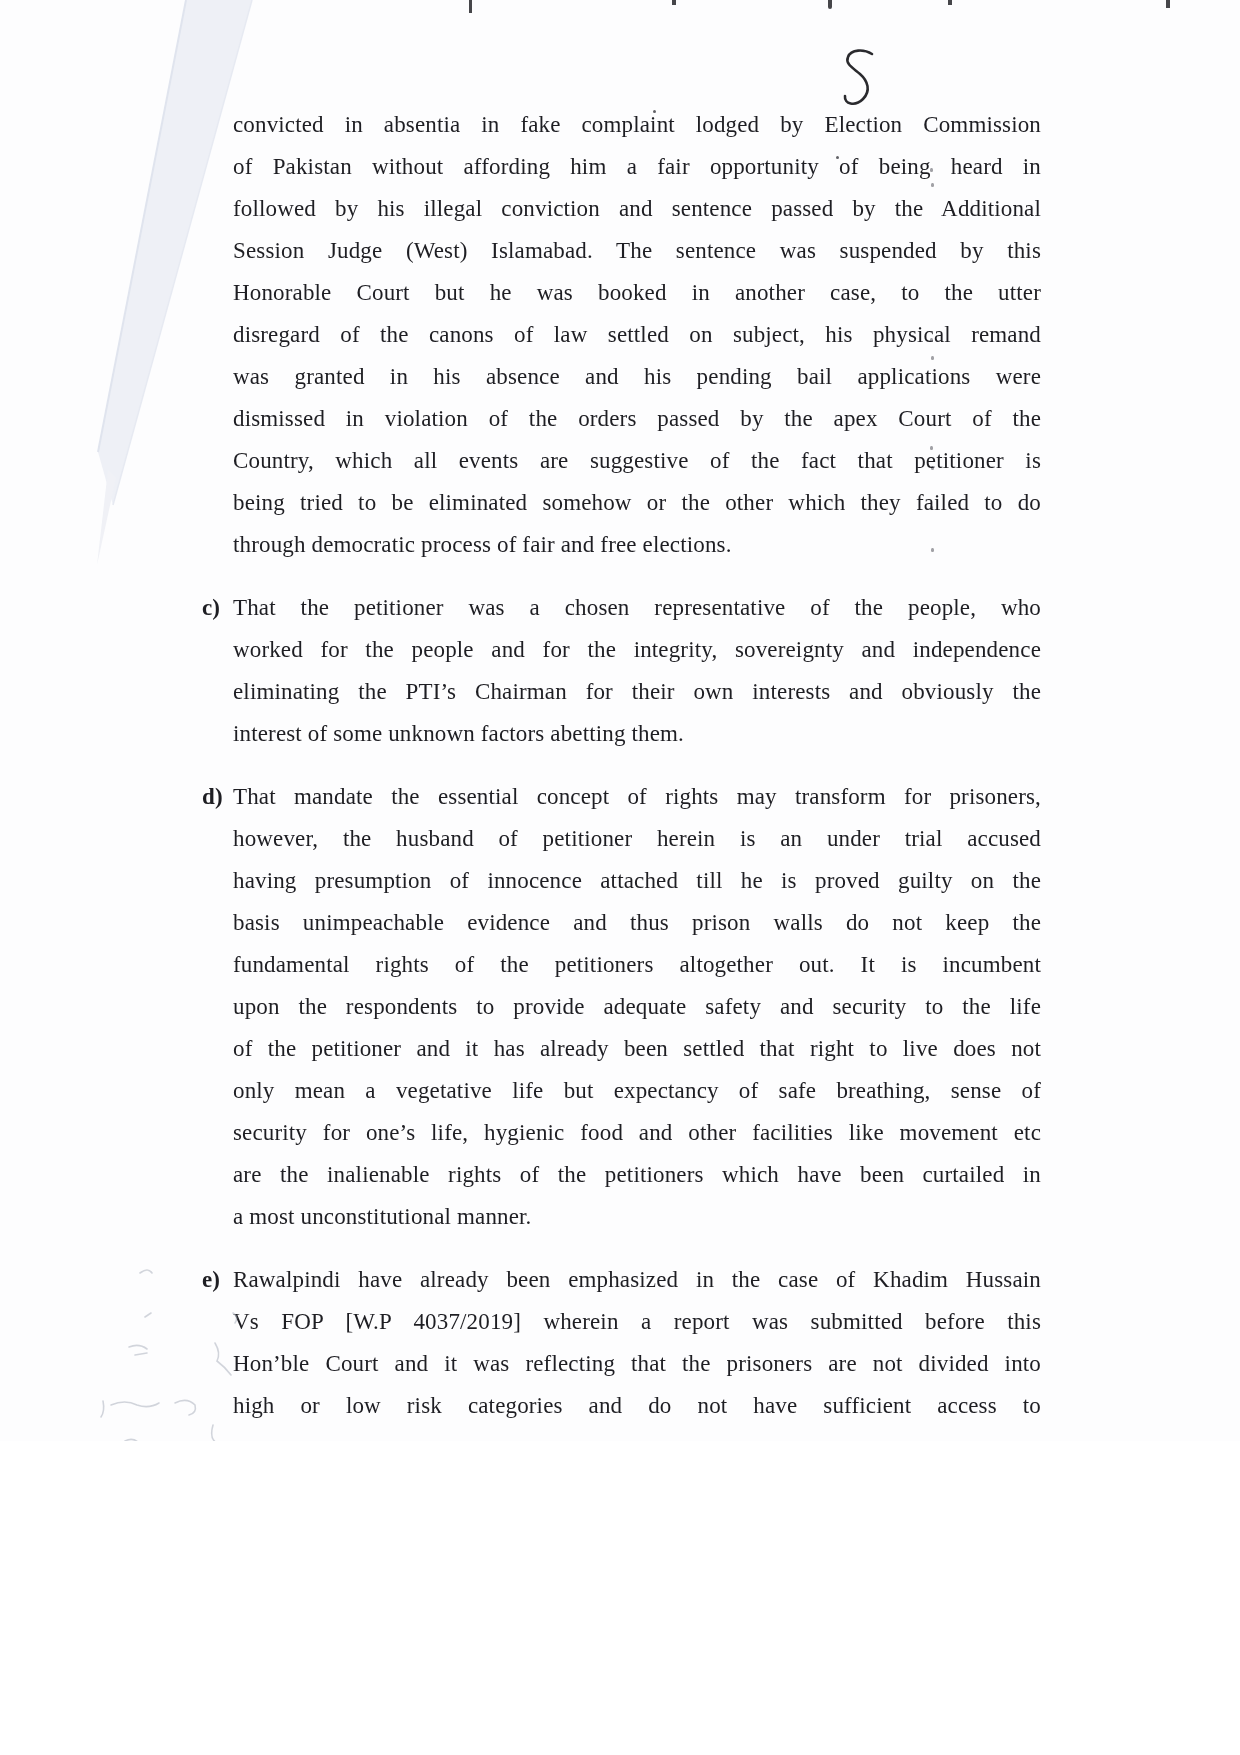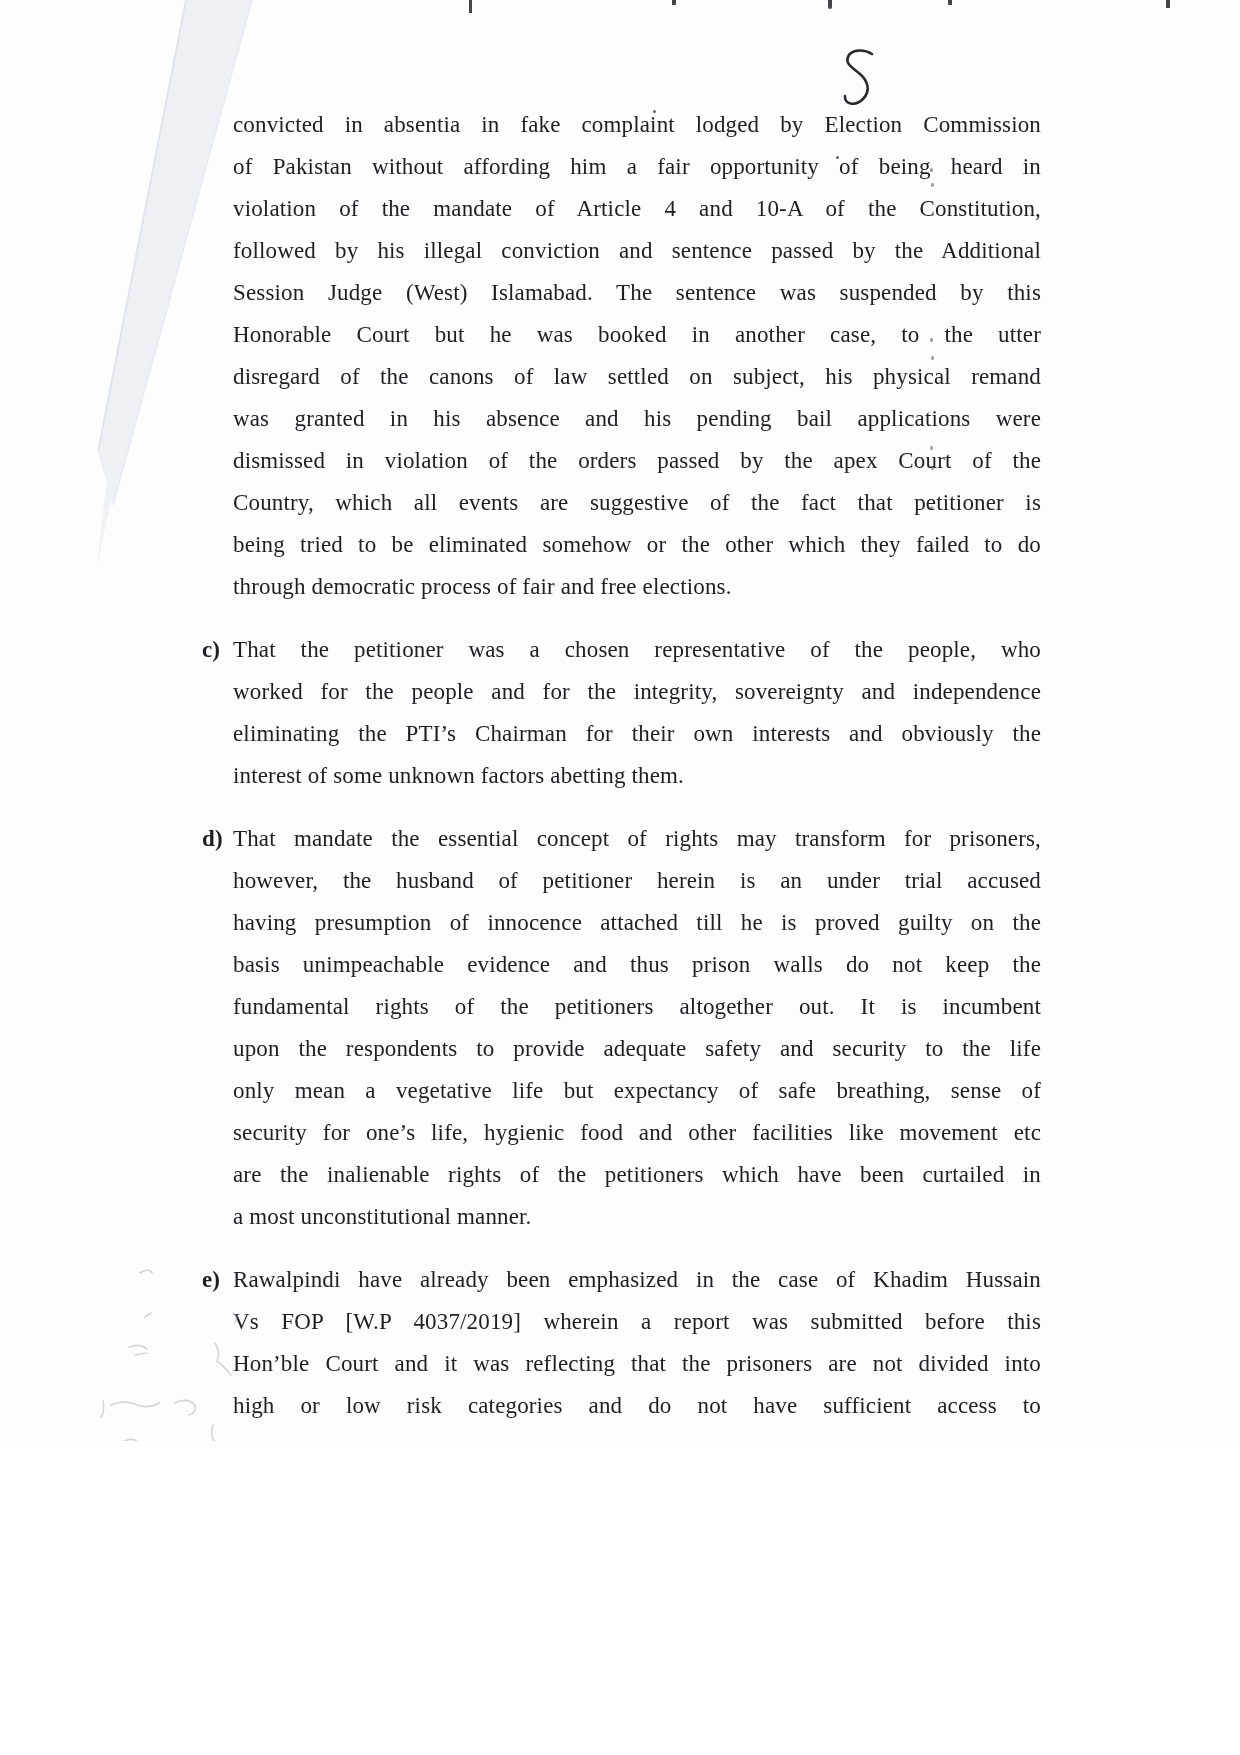--- a/index.html
+++ b/index.html
@@ -87,21 +87,20 @@
   <span class="margin-dot" style="left:931px; top:548px;"></span>
   <span class="speck" style="left:653px; top:110px;"></span>
   <span class="speck" style="left:836px; top:156px;"></span>
 
   <main class="textblock">
     <section class="para">
 
       <div class="para-lines">
           <div class="jline">convicted in absentia in fake complaint lodged by Election Commission</div>
           <div class="jline">of Pakistan without affording him a fair opportunity of being heard in</div>
-          <div class="jline">violation of the mandate of Article 4 and 10-A of the Constitution,</div>
           <div class="jline">followed by his illegal conviction and sentence passed by the Additional</div>
           <div class="jline">Session Judge (West) Islamabad. The sentence was suspended by this</div>
           <div class="jline">Honorable Court but he was booked in another case, to the utter</div>
           <div class="jline">disregard of the canons of law settled on subject, his physical remand</div>
           <div class="jline">was granted in his absence and his pending bail applications were</div>
           <div class="jline">dismissed in violation of the orders passed by the apex Court of the</div>
           <div class="jline">Country, which all events are suggestive of the fact that petitioner is</div>
           <div class="jline">being tried to be eliminated somehow or the other which they failed to do</div>
           <div class="jline last">through democratic process of fair and free elections.</div>
         </div>
@@ -119,20 +118,21 @@
 
     <section class="para">
       <span class="para-label">d)</span>
       <div class="para-lines">
           <div class="jline">That mandate the essential concept of rights may transform for prisoners,</div>
           <div class="jline">however, the husband of petitioner herein is an under trial accused</div>
           <div class="jline">having presumption of innocence attached till he is proved guilty on the</div>
           <div class="jline">basis unimpeachable evidence and thus prison walls do not keep the</div>
           <div class="jline">fundamental rights of the petitioners altogether out. It is incumbent</div>
           <div class="jline">upon the respondents to provide adequate safety and security to the life</div>
+          <div class="jline">of the petitioner and it has already been settled that right to live does not</div>
           <div class="jline">only mean a vegetative life but expectancy of safe breathing, sense of</div>
           <div class="jline">security for one’s life, hygienic food and other facilities like movement etc</div>
           <div class="jline">are the inalienable rights of the petitioners which have been curtailed in</div>
           <div class="jline last">a most unconstitutional manner.</div>
         </div>
     </section>
 
     <section class="para">
       <span class="para-label">e)</span>
       <div class="para-lines">

